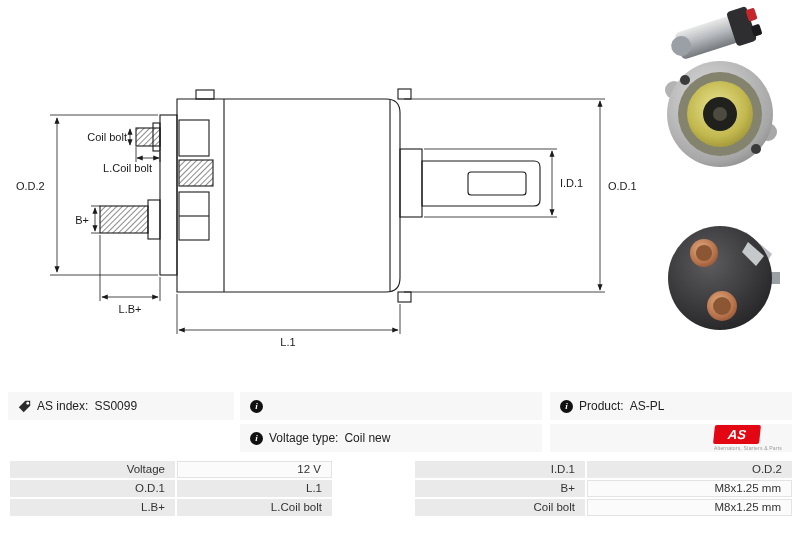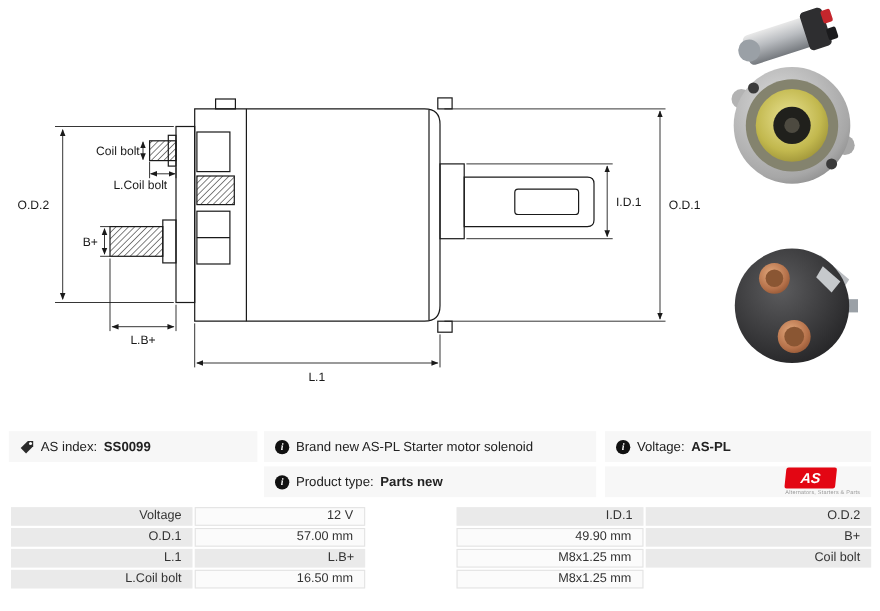--- a/index.html
+++ b/index.html
@@ -10,21 +10,21 @@
   .tech-drawing { position:absolute; left:0; top:0; }
 
   .photos { position:absolute; left:652px; top:0; width:148px; height:388px; }
   .photo { position:absolute; }
   .photo-side { left:16px; top:4px; }
   .photo-front { left:2px; top:58px; }
   .photo-rear { left:8px; top:222px; }
 
   .info-bar { position:absolute; left:0; top:390px; width:800px; height:66px; font-size:12px; color:#222; }
   .info-cell { position:absolute; height:28px; background:#f7f7f7; display:flex; align-items:center; gap:6px; padding:0 10px; white-space:nowrap; }
-  .info-cell b { font-weight:bold; }
+  .info-cell b { font-weight:normal; }
   .red { color:#e8232e; }
   .info-ic { width:13px; height:13px; min-width:13px; border-radius:50%; background:#111; color:#fff;
              font-size:9px; font-weight:bold; font-style:italic; display:inline-flex; align-items:center;
              justify-content:center; font-family:"Liberation Serif",serif; }
   .as-logo { text-align:center; }
   .as-logo-box { width:46px; height:19px; background:#e30613; color:#fff; font-style:italic; font-weight:bold;
                  font-size:13px; line-height:19px; text-align:center; border-radius:2px; transform:skewX(-6deg); }
   .as-logo-caption { font-size:5px; color:#999; margin-top:1px; letter-spacing:0.2px; }
 
   .table-left  { position:absolute; left:10px;  top:461px; display:grid; grid-template-columns:165px 155px; grid-auto-rows:17px; gap:2px; }
@@ -191,57 +191,53 @@
         <path d="M1,9 L9,1 H15 V7 L7,15 Z" fill="#2b2b2b"></path>
           <circle cx="12" cy="4" r="1.7" fill="#fff"></circle>
       </svg>
       <span>AS index:</span>
       <b>SS0099</b>
     </div>
 
 
     <div class="info-cell" style="left:240px; top:2px; width:302px;">
       <span class="info-ic">i</span>
-      <span>Brand new AS-PL Starter motor solenoid</span>
     </div>
 
     <div class="info-cell" style="left:240px; top:34px; width:302px;">
       <span class="info-ic">i</span>
-      <span>Product type:</span>
-      <b>Parts new</b>
+      <span>Voltage type:</span>
+      <b>Coil new</b>
     </div>
 
     <div class="info-cell" style="left:550px; top:2px; width:242px;">
       <span class="info-ic">i</span>
-      <span>Voltage:</span>
+      <span>Product:</span>
       <b>AS-PL</b>
     </div>
 
     <div class="info-cell" style="left:550px; top:34px; width:242px; justify-content:flex-end;">
       <div class="as-logo">
         <div class="as-logo-box">AS</div>
         <div class="as-logo-caption">Alternators, Starters &amp; Parts</div>
       </div>
     </div>
   </div>
 
   <div class="table-left">
     <div class="cell-label">Voltage</div>
     <div class="cell-value">12 V</div>
     <div class="cell-label">O.D.1</div>
-    <div class="cell-value">57.00 mm</div>
     <div class="cell-label">L.1</div>
     <div class="cell-label">L.B+</div>
     <div class="cell-label">L.Coil bolt</div>
-    <div class="cell-value">16.50 mm</div>
   </div>
 
   <div class="table-right">
     <div class="cell-label">I.D.1</div>
     <div class="cell-label">O.D.2</div>
-    <div class="cell-value">49.90 mm</div>
     <div class="cell-label">B+</div>
     <div class="cell-value">M8x1.25 mm</div>
     <div class="cell-label">Coil bolt</div>
     <div class="cell-value">M8x1.25 mm</div>
   </div>
 
 </div>
 
 </body></html>

